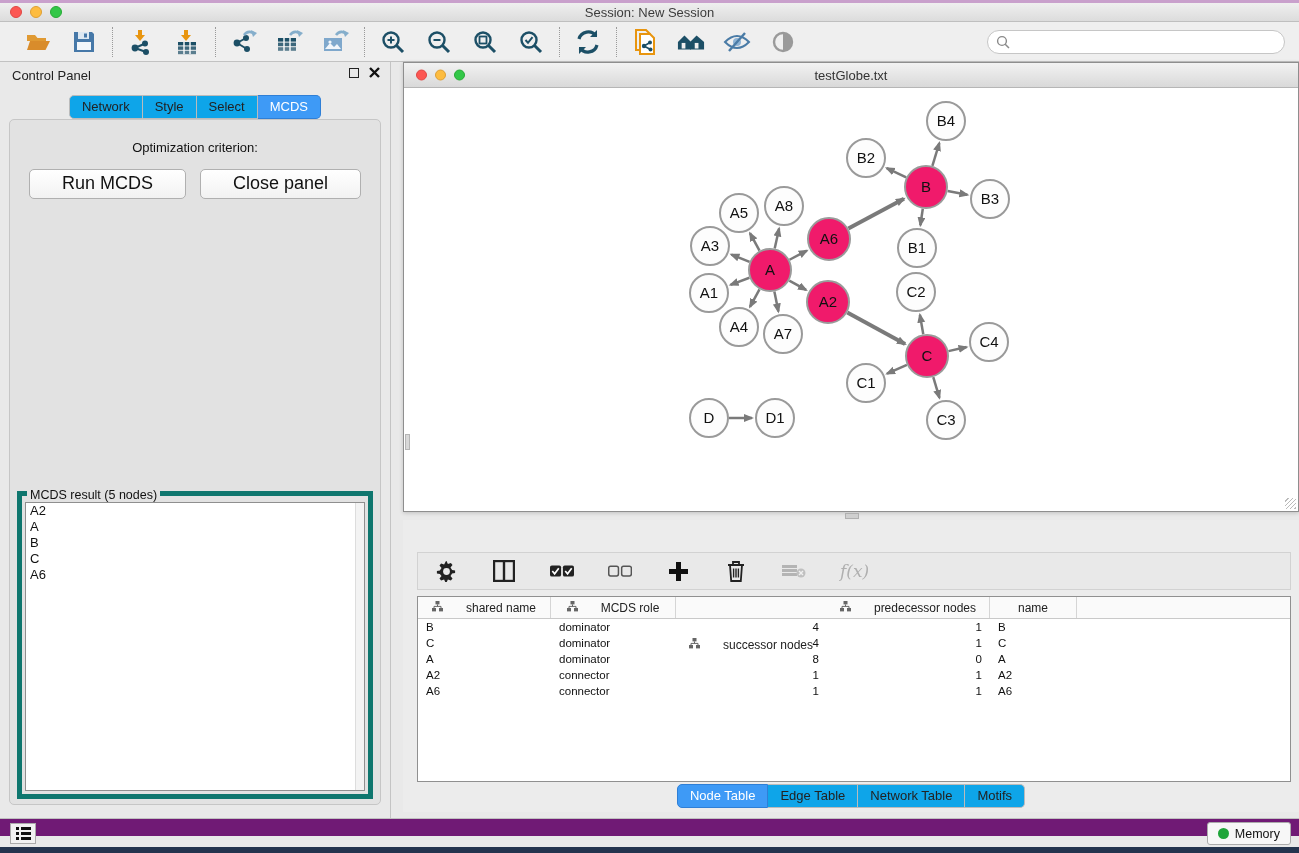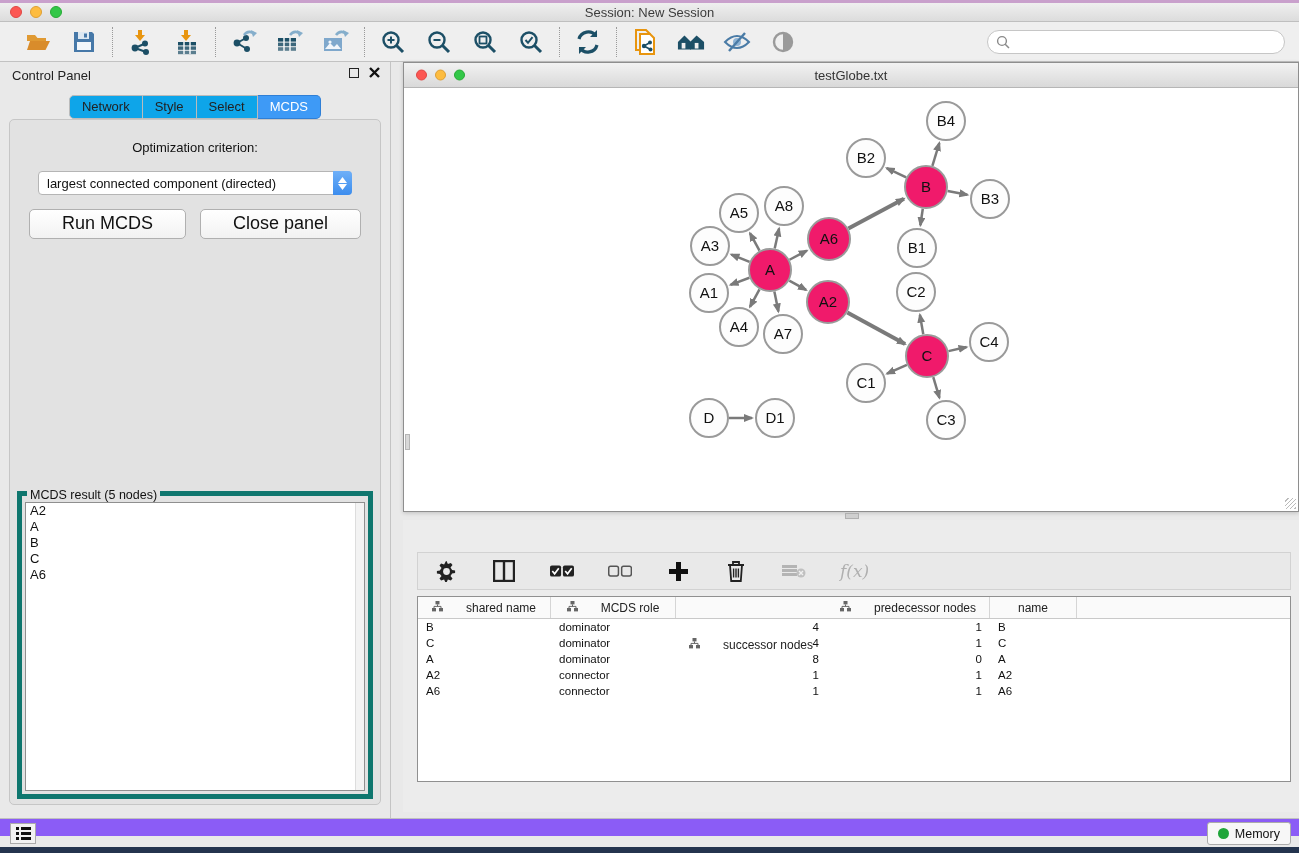--- a/index.html
+++ b/index.html
@@ -92,21 +92,21 @@
   .tp-table { position:absolute; left:14px; right:8px; top:76px; bottom:30px; background:#fff; border:1px solid #909090; overflow:hidden; }
   .tbl-head { display:flex; height:22px; background:#FAFAFA; border-bottom:1px solid #C9C9C9; }
   .th-cell { display:flex; align-items:center; justify-content:center; gap:23px; font-size:12px; color:#222;
     border-right:1px solid #D5D5D5; }
   .tbl-row { display:flex; height:16px; align-items:center; }
   .td-cell { font-size:11.5px; color:#111; padding:0 8px; white-space:nowrap; overflow:hidden; }
   .td-cell.right { text-align:right; }
   .tp-tabs { position:absolute; left:0; right:0; bottom:4px; display:flex; justify-content:center; }
 
   
-  .statusbar { position:absolute; left:0; top:818px; width:100%; height:18px; background:#8b5cf6;
+  .statusbar { position:absolute; left:0; top:818px; width:100%; height:18px; background:#701a75;
     border-top:1px solid #C0C0C0; }
   .list-btn { position:absolute; left:10px; top:4px; width:26px; height:21px; background:#F2F2F2;
     border:1px solid #ABABAB; display:flex; align-items:center; justify-content:center; }
   .mem-btn { position:absolute; right:8px; top:3px; height:23px; background:#F7F7F7; border:1px solid #ABABAB;
     border-radius:3px; display:flex; align-items:center; gap:6px; padding:0 10px; }
   .mem-dot { width:11px; height:11px; border-radius:50%; background:#1FA53A; }
   .mem-label { font-size:12.5px; color:#111; }
   .wall-bottom { position:absolute; left:0; bottom:0; width:100%; height:6px; background:#24344E; }
 </style>
 </head>
@@ -301,33 +301,20 @@
       </span>
     </div>
     <div class="seg-row cp-tabs" id="cp-tabs">
         <div class="seg-tab">Network</div>
         <div class="seg-tab">Style</div>
         <div class="seg-tab">Select</div>
         <div class="seg-tab active">MCDS</div>
       </div>
     <div class="cp-content">
       <div class="opt-label">Optimization criterion:</div>
-      <div class="select-row">
-        <div class="mac-select">
-          <span class="sel-text">largest connected component (directed)</span>
-          <span class="sel-stepper">
-            <svg width="9" height="6" viewBox="0 0 9 6">
-                <path d="M4.5 0L9 6H0z" fill="#fff"></path>
-              </svg>
-            <svg width="9" height="6" viewBox="0 0 9 6">
-                <path d="M4.5 6L0 0h9z" fill="#fff"></path>
-              </svg>
-          </span>
-        </div>
-      </div>
       <div class="btn-row">
         <div class="mac-btn">Run MCDS</div>
         <div class="mac-btn">Close panel</div>
       </div>
       <div class="group-box">
         <span class="group-legend">MCDS result (5 nodes)</span>
         <div class="listbox">
           <div id="mcds-list">
               <div class="list-item">A2</div>
               <div class="list-item">A</div>
@@ -563,20 +550,26 @@
           </div>
           <div class="tbl-row">
             <div class="td-cell" style="width: 133px;">A6</div>
             <div class="td-cell" style="width: 125px;">connector</div>
             <div class="td-cell right" style="width: 151px;">1</div>
             <div class="td-cell right" style="width: 163px;">1</div>
             <div class="td-cell" style="width: 87px;">A6</div>
           </div>
         </div>
     </div>
+    <div class="seg-row tp-tabs" id="tp-tabs">
+        <div class="seg-tab active">Node Table</div>
+        <div class="seg-tab">Edge Table</div>
+        <div class="seg-tab">Network Table</div>
+        <div class="seg-tab">Motifs</div>
+      </div>
   </div>
 
   <div class="statusbar">
     <div class="list-btn">
       <svg width="15" height="13" viewBox="0 0 15 13">
           <g fill="#111">
             <rect x="0" y="0" width="3" height="3"></rect>
             <rect x="5" y="0" width="10" height="3"></rect>
             <rect x="0" y="5" width="3" height="3"></rect>
             <rect x="5" y="5" width="10" height="3"></rect>

